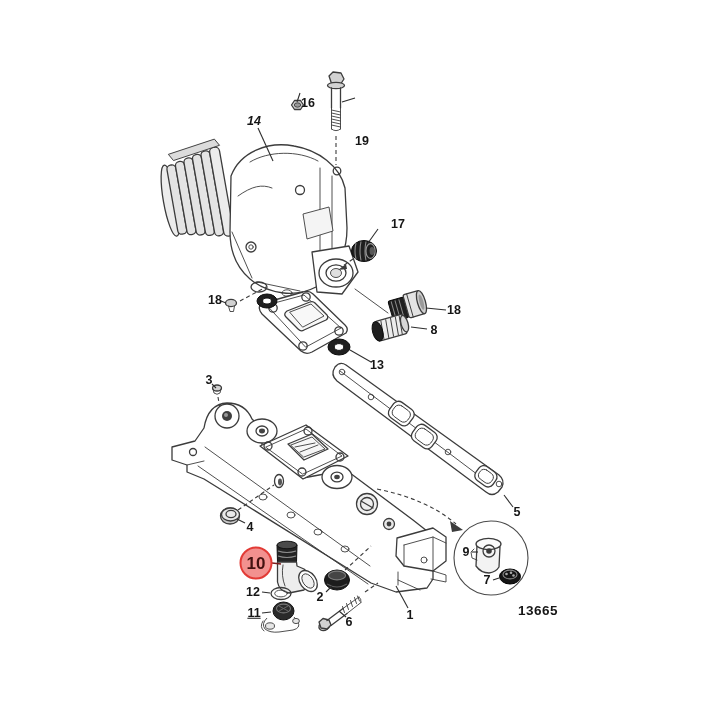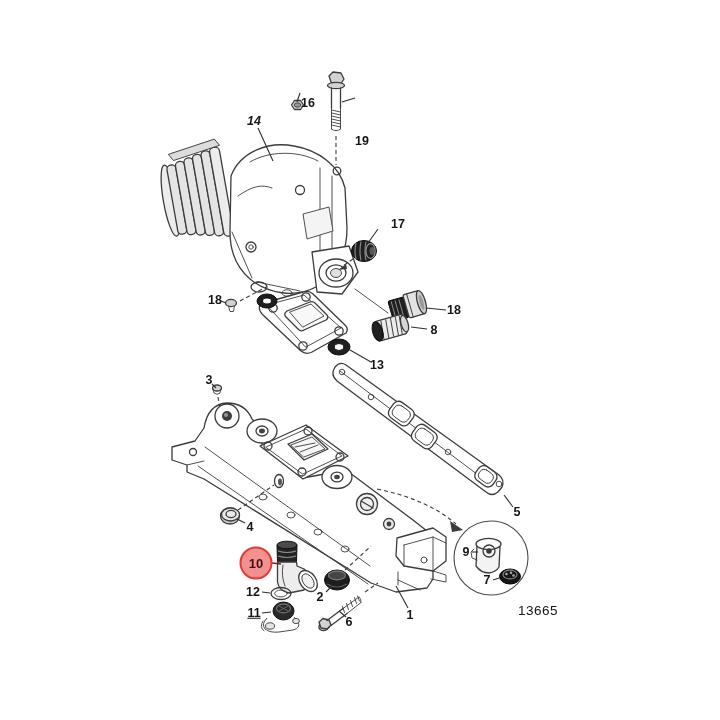--- a/index.html
+++ b/index.html
@@ -13,22 +13,22 @@
   .gy{fill:#d2d2d2;}
   .dk{fill:#1f1f1f;stroke:#0c0c0c;stroke-width:1;}
   .dash{fill:none;stroke:#3c3c3c;stroke-width:1.1;stroke-dasharray:4 3;}
   .ldr{stroke:#2e2e2e;stroke-width:1.1;}
   
   .callout{position:absolute;transform:translate(-50%,-50%);font-weight:bold;
            font-size:12.5px;color:#161616;line-height:1;white-space:nowrap;}
   .callout.highlight{width:33px;height:33px;border-radius:50%;
            background:var(--hl-fill,#f08f8d);border:2.5px solid var(--hl-border,#e23b36);
            color:var(--hl-text,#431210);display:flex;align-items:center;justify-content:center;
-           font-size:13px;box-sizing:border-box;}
-  .drawing-number{position:absolute;left:518px;top:603px;font-weight:normal;
+           font-size:17px;box-sizing:border-box;}
+  .drawing-number{position:absolute;left:518px;top:603px;font-weight:bold;
            font-size:13.5px;letter-spacing:.5px;color:#161616;}
 </style>
 </head>
 <body>
 
 <div class="stage">
 
 <svg width="720" height="720" viewBox="0 0 720 720">
 
   <g>

